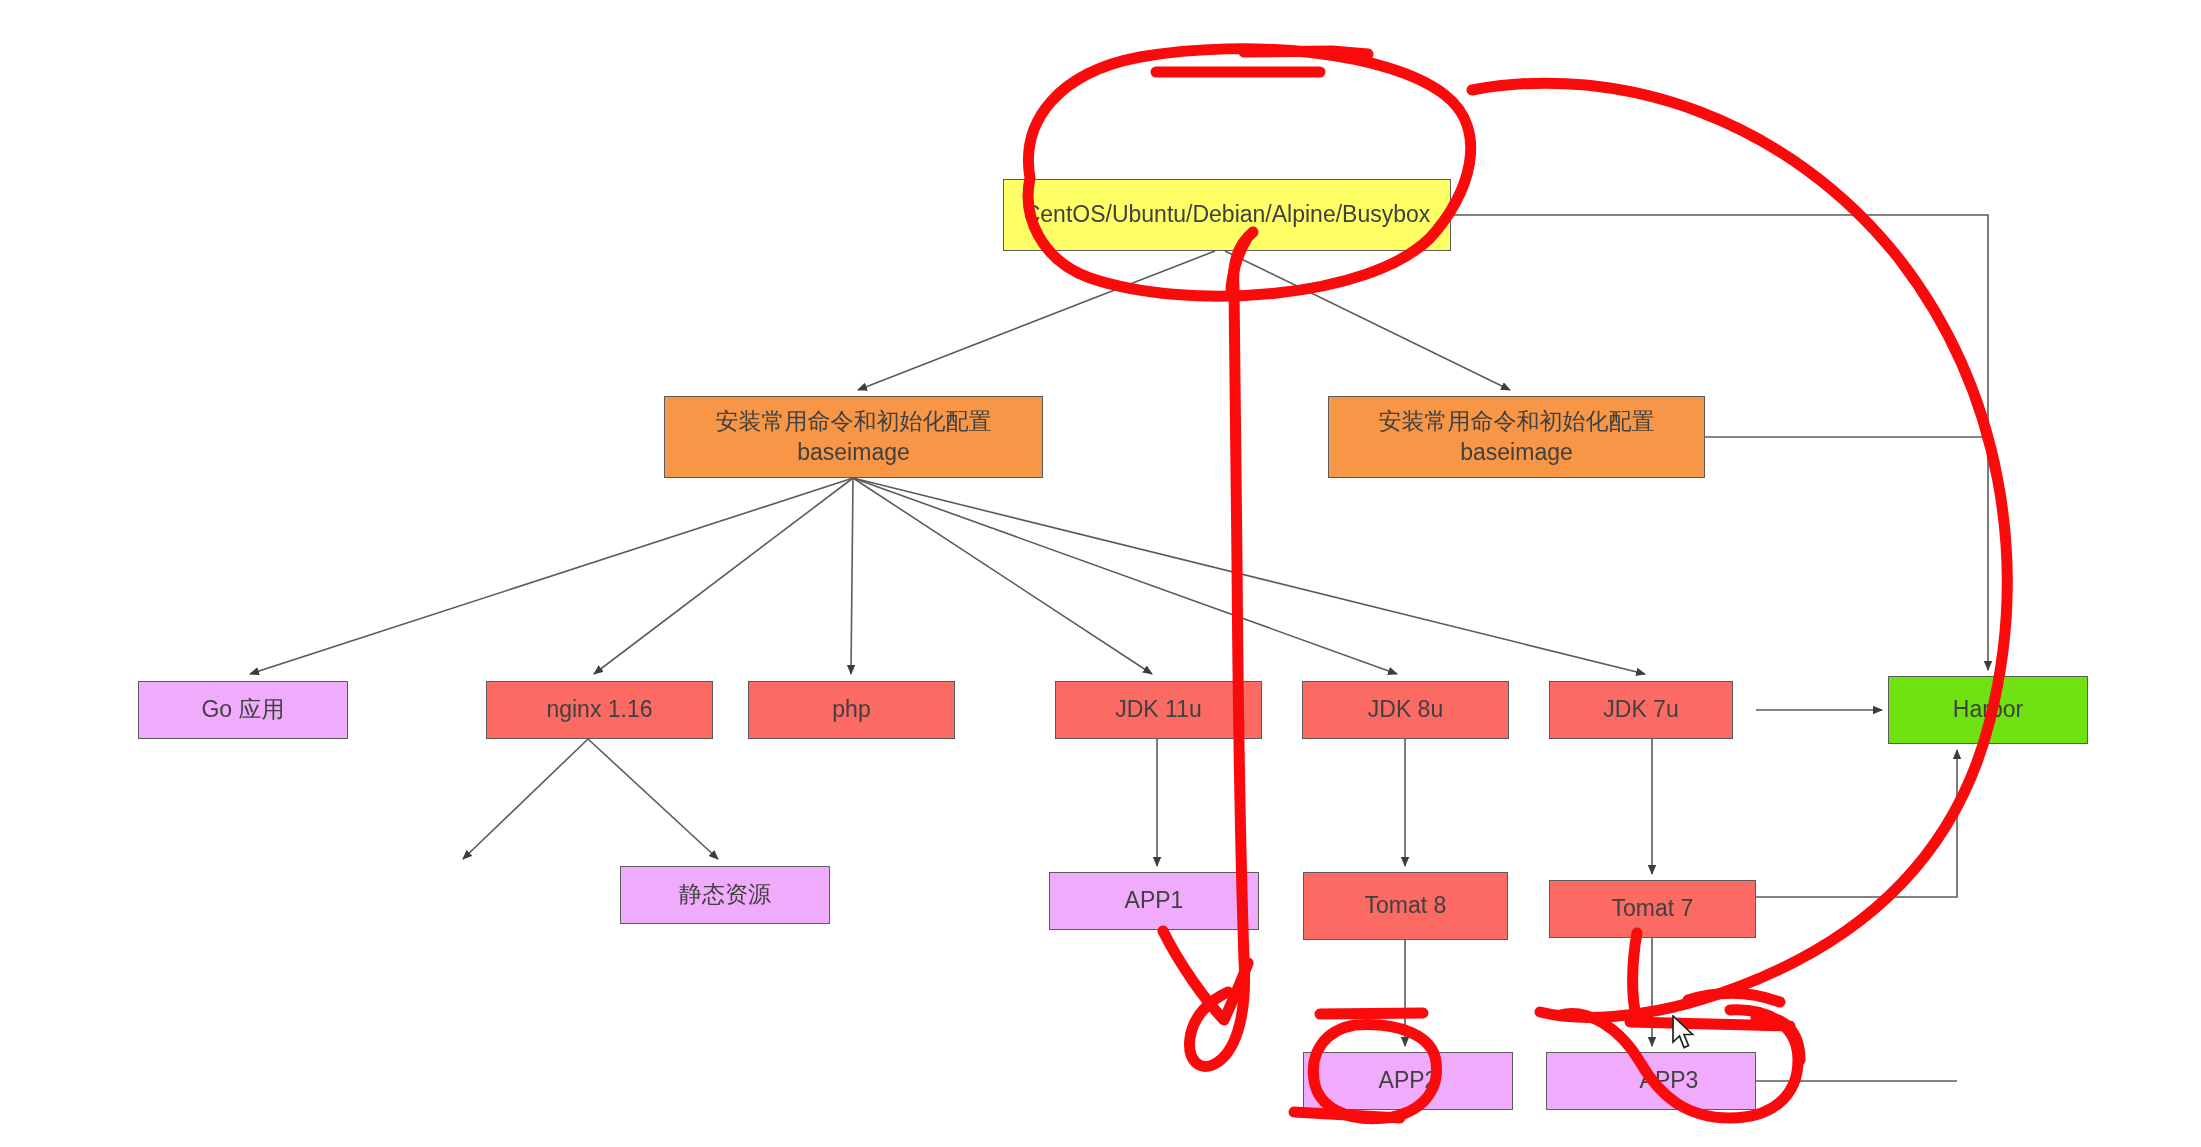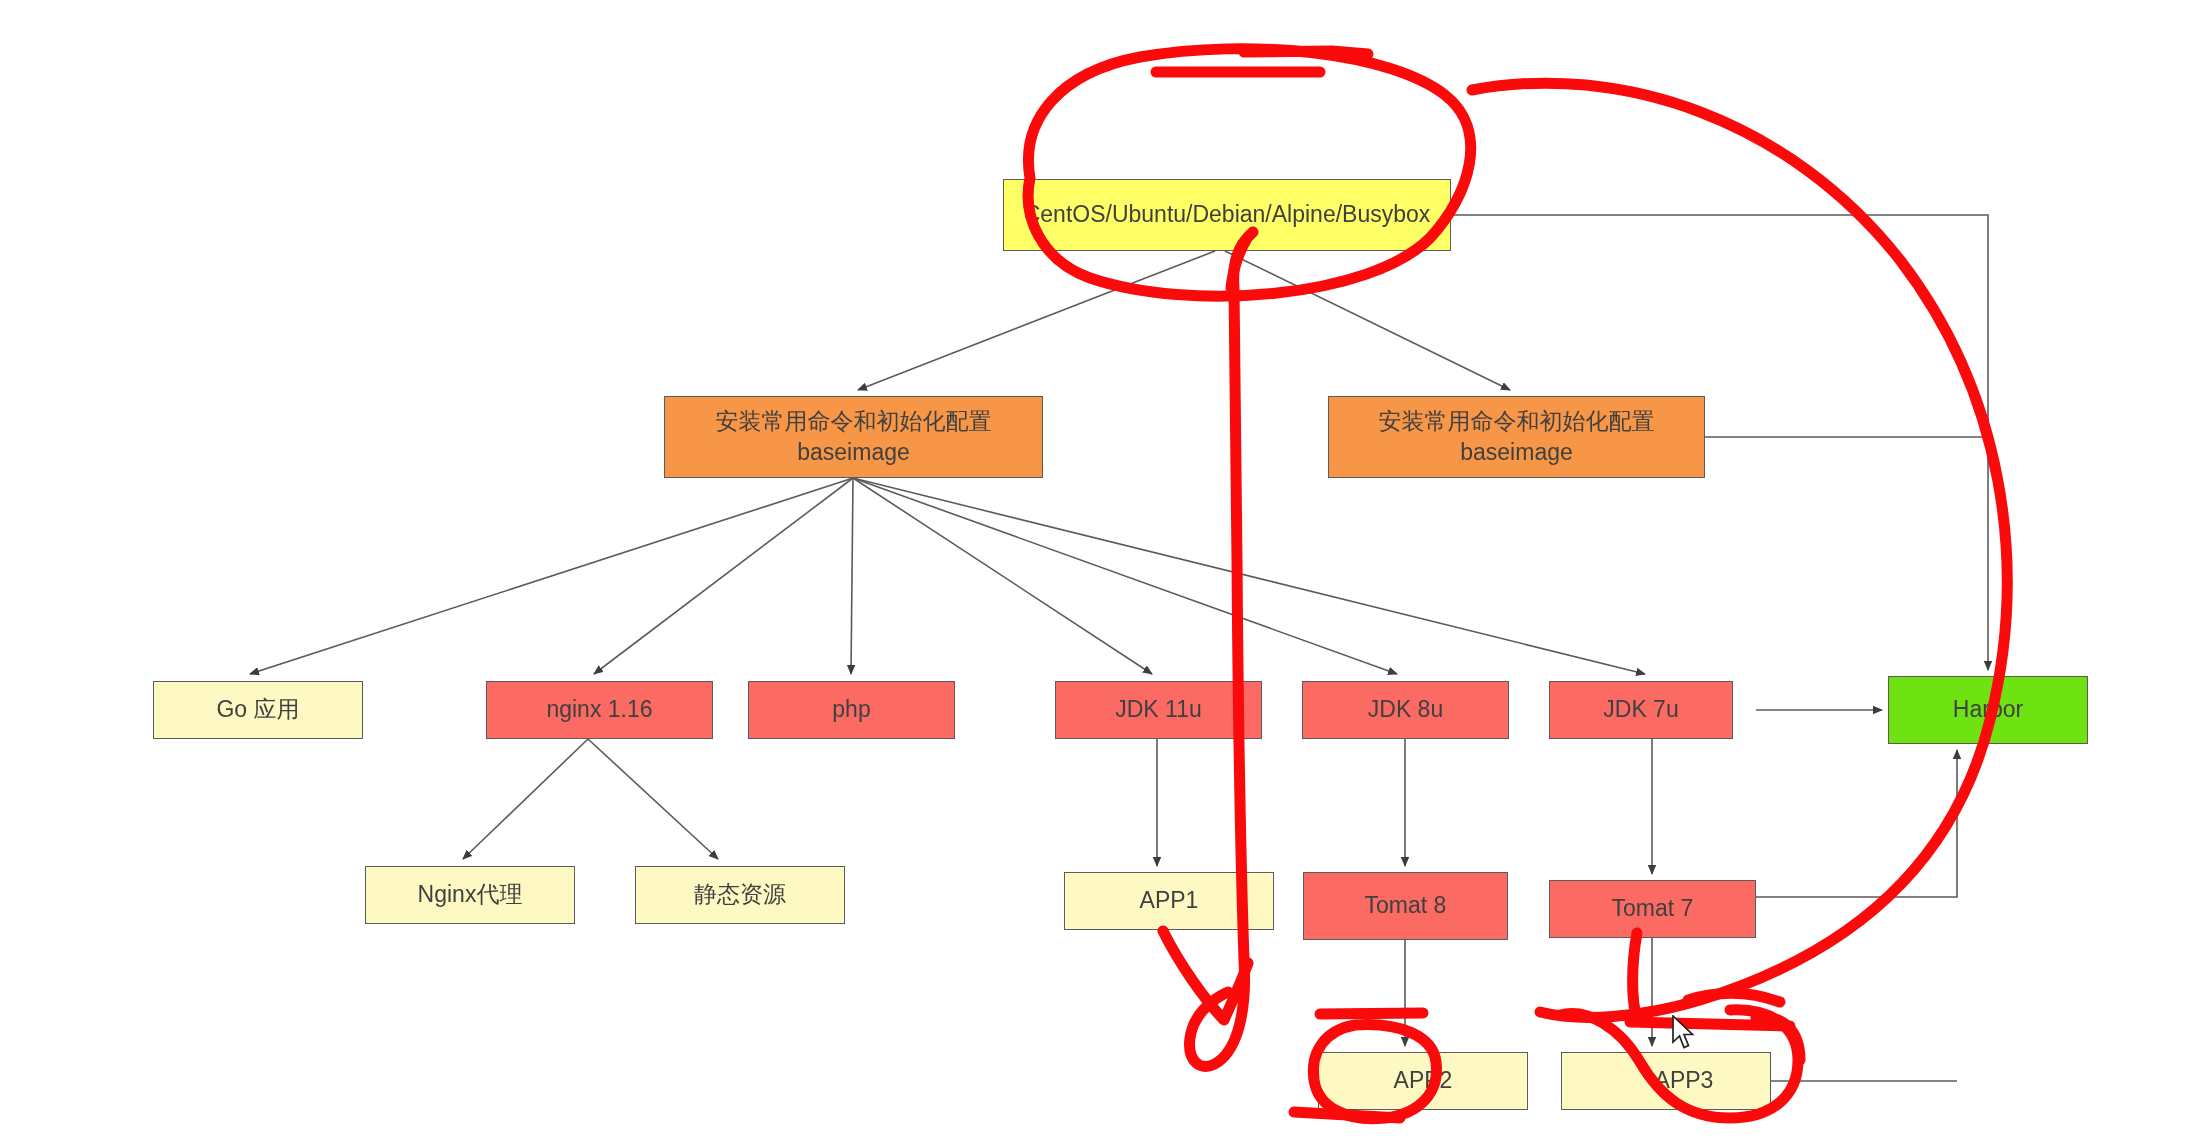--- a/index.html
+++ b/index.html
@@ -37,21 +37,21 @@
     text-align: center;
     color: #404040;
     font-size: 23px;
     line-height: 1.35;
     white-space: pre-line;
   }
   .node.yellow  { background: #ffff66; }
   .node.orange  { background: #f79646; text-align: center; }
   .node.red     { background: #fb6a63; }
   .node.green   { background: #6fe211; }
-  .node.white   { background: #fef9c3; margin-left: 15px; }
+  .node.white   { background: #f0abfc; }
   .cursor-icon {
     position: absolute;
     z-index: 4;
     width: 26px;
     height: 36px;
     pointer-events: none;
   }
 </style>
 </head>
 <body>
@@ -101,21 +101,20 @@
 baseimage</div>
     <div class="node orange" style="left:1328px;top:396px;width:377px;height:82px;">安装常用命令和初始化配置
 baseimage</div>
     <div class="node white" style="left:138px;top:681px;width:210px;height:58px;">Go 应用</div>
     <div class="node red" style="left:486px;top:681px;width:227px;height:58px;">nginx 1.16</div>
     <div class="node red" style="left:748px;top:681px;width:207px;height:58px;">php</div>
     <div class="node red" style="left:1055px;top:681px;width:207px;height:58px;">JDK 11u</div>
     <div class="node red" style="left:1302px;top:681px;width:207px;height:58px;">JDK 8u</div>
     <div class="node red" style="left:1549px;top:681px;width:184px;height:58px;">JDK 7u</div>
     <div class="node green" style="left:1888px;top:676px;width:200px;height:68px;">Harbor</div>
-    <div class="node white" style="left:350px;top:866px;width:210px;height:58px;">Nginx代理</div>
     <div class="node white" style="left:620px;top:866px;width:210px;height:58px;">静态资源</div>
     <div class="node white" style="left:1049px;top:872px;width:210px;height:58px;">APP1</div>
     <div class="node red" style="left:1303px;top:872px;width:205px;height:68px;">Tomat 8</div>
     <div class="node red" style="left:1549px;top:880px;width:207px;height:58px;">Tomat 7</div>
     <div class="node white" style="left:1303px;top:1052px;width:210px;height:58px;">APP2</div>
     <div class="node white" style="left:1546px;top:1052px;width:210px;height:58px;padding-left:36px;">APP3</div>
   </div>
 
   <svg id="annotations" viewBox="0 0 2201 1147">
     <g stroke="#fa0a0a" stroke-width="11" fill="none" stroke-linecap="round" stroke-linejoin="round">

